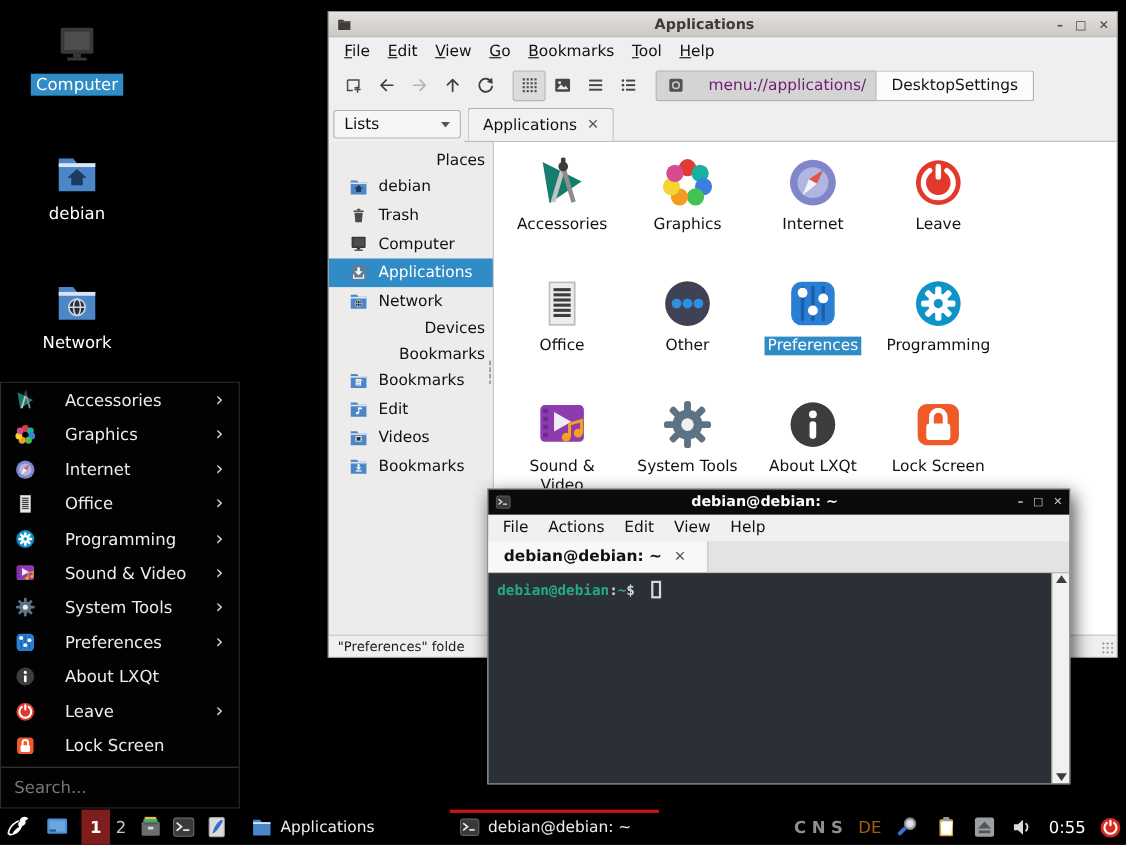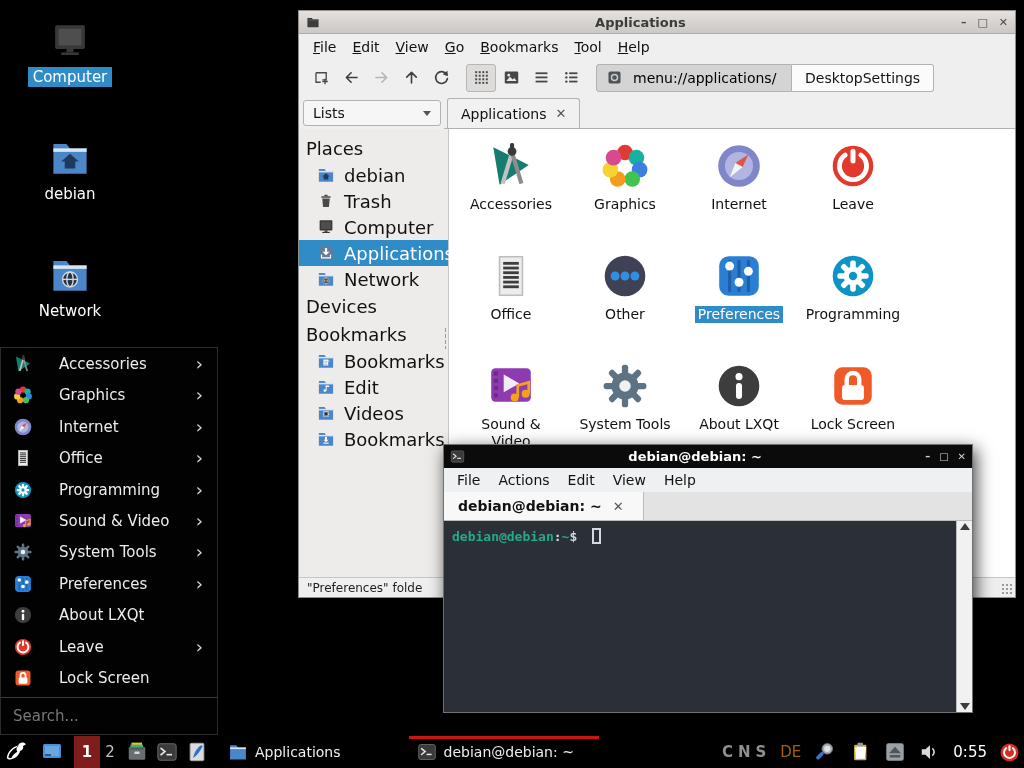--- a/index.html
+++ b/index.html
@@ -35,31 +35,31 @@
   .fm-menubar { height:25px; background:#efefef; display:flex; align-items:center; padding:0 6px; font-size:14px; flex:0 0 25px; }
   .fm-menubar .mitem { padding:3px 8px; display:inline-block; }
   .mnemonic { display:inline-block; }
   .mnemonic::first-letter { text-decoration:underline; }
   .fm-toolbar { height:37px; background:#efefef; display:flex; align-items:center; padding:0 7px; flex:0 0 37px; }
   .tbtn { width:30px; height:28px; display:flex; align-items:center; justify-content:center; border-radius:3px; }
   .tbtn svg { width:19px; height:19px; }
   .tbtn.pressed { background:#dddcdb; border:1px solid #b6b6b6; }
   .tb-gap { width:10px; }
   .pathwrap { display:flex; height:28px; margin-left:10px; }
-  .path-field { display:flex; align-items:center; gap:10px; background:#d4d4d4; border:1px solid #b2b2b2; border-radius:3px 0 0 3px; padding:0 9px; font-size:14px; color:#000000; min-width:196px; }
+  .path-field { display:flex; align-items:center; gap:21px; background:#d4d4d4; border:1px solid #b2b2b2; border-radius:3px 0 0 3px; padding:0 9px; font-size:14px; color:#701a75; min-width:196px; }
   .path-field svg { width:17px; height:17px; }
   .path-btn { background:#fbfbfb; border:1px solid #b2b2b2; border-left:none; border-radius:0 3px 3px 0; padding:0 13px; font-size:14px; display:flex; align-items:center; color:#141414; }
   .fm-row2 { height:33px; background:#efefef; display:flex; align-items:flex-end; flex:0 0 33px; }
-  .lists-combo { width:138px; height:26px; margin:0 3px 3px 4px; background:#f6f6f6; border:1px solid #b2b2b2; border-radius:3px; display:flex; align-items:center; justify-content:space-between; padding:0 9px; font-size:14px; }
+  .lists-combo { width:116px; height:26px; margin:0 3px 3px 4px; background:#f6f6f6; border:1px solid #b2b2b2; border-radius:3px; display:flex; align-items:center; justify-content:space-between; padding:0 9px; font-size:14px; }
   .combo-arrow { width:0; height:0; border-left:4px solid transparent; border-right:4px solid transparent; border-top:5px solid #555; }
   .tabbar { flex:1; height:100%; display:flex; align-items:flex-end; border-bottom:1px solid #b2b2b2; padding-left:3px; }
   .fm-tab { height:30px; background:#f1f1f1; border:1px solid #b2b2b2; border-bottom:none; border-radius:3px 3px 0 0; display:flex; align-items:center; gap:9px; padding:0 13px; font-size:14px; }
   .tab-close { color:#555; font-size:13px; line-height:1; }
   .fm-main { flex:1; display:flex; min-height:0; }
-  .sidebar { width:150px; background:#edecea; border-right:1px solid #c6c6c6; padding-top:5px; font-size:18px; position:relative; }
+  .sidebar { width:150px; background:#edecea; border-right:1px solid #c6c6c6; padding-top:5px; font-size:14px; position:relative;text-align:right; }
   .sb-header { padding:4px 7px 3px; }
   .sb-item { height:26px; display:flex; align-items:center; padding-left:18px; gap:9px; }
   .sb-item svg { width:18px; height:18px; flex:0 0 18px; }
   .sb-item.selected { background:#308cc6; color:#fff; }
   .splitter-dots { position:absolute; right:1px; top:198px; width:3px; height:22px; background-image:radial-gradient(#9a9a9a 1px, transparent 1px); background-size:3px 6px; }
   .iconview { flex:1; background:#fff; padding:7px 0 0 5px; display:grid; grid-template-columns:repeat(4,114px); grid-auto-rows:110px; align-content:start; overflow:hidden; }
   .cell { display:flex; flex-direction:column; align-items:center; padding-top:5px; }
   .cell svg { width:50px; height:50px; }
   .cell .gl { margin-top:5px; font-size:14px; text-align:center; line-height:1.2; }
   .cell .gl span { padding:0 3px; display:inline-block; }

